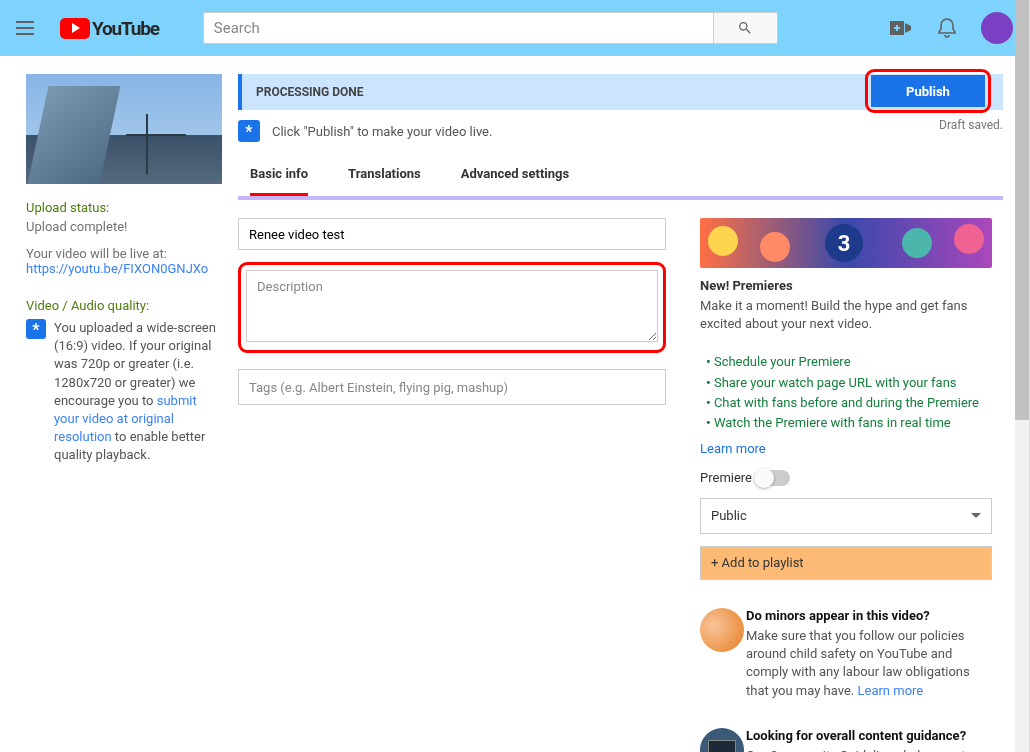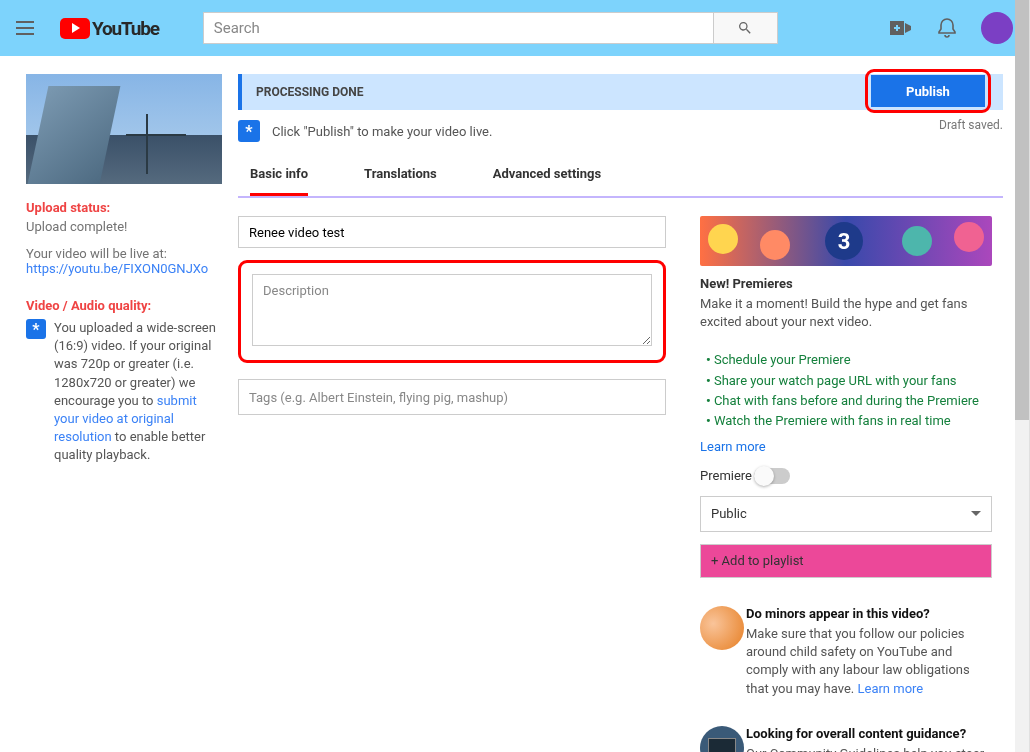--- a/index.html
+++ b/index.html
@@ -21,59 +21,59 @@
 .hdr-right{margin-left:auto;display:flex;align-items:center;gap:22px}
 .hdr-ico{width:24px;height:24px;display:flex;align-items:center;justify-content:center;color:#606060;cursor:pointer}
 .avatar{width:32px;height:32px;border-radius:50%;background:#7b3fc4;cursor:pointer}
 .content{display:flex;padding:18px 26px 0 26px;gap:16px}
 .sidebar{width:196px;flex-shrink:0}
 .thumb{width:196px;height:110px;background:linear-gradient(to bottom,#87b5e6 0%,#a0c5ea 55%,#3a5068 55%,#556a7e 100%);position:relative;overflow:hidden}
 .building{position:absolute;left:12px;top:12px;width:72px;height:98px;background:linear-gradient(135deg,#7a98b0,#4e6b82);transform:skewX(-12deg)}
 .crane{position:absolute;right:30px;top:40px;width:66px;height:70px}
 .crane::before{content:"";position:absolute;left:20px;top:0;width:2px;height:60px;background:#2b3a44}
 .crane::after{content:"";position:absolute;left:0;top:20px;width:60px;height:2px;background:#2b3a44}
-.side-h{font-size:13px;font-weight:bold;color:#ef4444;margin-top:16px}
+.side-h{font-size:13px;font-weight:normal;color:#4d7c0f;margin-top:16px}
 .side-t{font-size:13px;color:#737373;margin-top:4px}
 .side-link{color:#3b82f6;text-decoration:none}
 .side-row{display:flex;gap:8px;margin-top:6px}
 .asterisk{width:20px;height:20px;background:#1a73e8;color:#fff;font-size:16px;font-weight:bold;display:flex;align-items:center;justify-content:center;border-radius:3px;flex-shrink:0}
 .side-body{font-size:13px;color:#555;line-height:1.4}
 .main{flex:1}
 .status-bar{height:36px;background:#cce5ff;border-left:4px solid #1a73e8;display:flex;align-items:center;padding:0 14px;position:relative}
 .status-text{font-size:12px;font-weight:bold;color:#444}
 .publish-wrap{position:absolute;right:12px;top:-5px;border:3px solid #ff0000;border-radius:9px;padding:3px}
 .publish-btn{width:114px;height:32px;background:#1a73e8;color:#fff;border:0;font-size:13px;font-weight:bold;cursor:pointer}
 .tip-row{display:flex;align-items:center;gap:12px;margin-top:10px}
 .draft{font-size:12px;color:#777;margin-top:8px;text-align:right}
-.tabs{display:flex;gap:56px;border-bottom:2px solid #c4b5fd;margin-top:12px;padding-left:12px}
+.tabs{display:flex;gap:40px;border-bottom:4px solid #c4b5fd;margin-top:12px;padding-left:12px}
 .tab{font-size:13px;font-weight:bold;color:#333;padding:12px 0;cursor:pointer;border-bottom:3px solid transparent}
 .tab.active{border-bottom-color:#ff0000}
 .cols{display:flex;gap:34px;margin-top:18px}
 .left{flex:1;max-width:428px}
 .tinput{width:100%;height:32px;border:1px solid #ccc;padding:0 10px;font-size:13px}
-.desc-wrap{border:3px solid #ff0000;border-radius:9px;margin-top:12px;padding:11px}
+.desc-wrap{border:3px solid #ff0000;border-radius:9px;margin-top:12px;padding:5px}
 .desc{width:100%;height:72px;border:1px solid #ccc;padding:8px 10px;font-size:13px;resize:both;font-family:inherit}
 .desc::placeholder{color:#888}
 .tags{width:100%;height:36px;border:1px solid #ccc;padding:0 10px;font-size:13px;margin-top:16px}
 .tags::placeholder{color:#888}
 .right{width:292px;flex-shrink:0}
 .banner{width:292px;height:50px;background:linear-gradient(90deg,#ff7043,#3949ab,#ab47bc);border-radius:2px;position:relative;overflow:hidden}
 .banner-circ{position:absolute;left:125px;top:6px;width:38px;height:38px;border-radius:50%;background:#1e3a8a;color:#fff;display:flex;align-items:center;justify-content:center;font-size:22px;font-weight:bold}
 .blob{position:absolute;width:30px;height:30px;border-radius:50%}
 .r-h{font-size:13px;font-weight:bold;margin-top:10px}
 .r-t{font-size:13px;color:#555;line-height:1.4;margin-top:4px}
 .r-ul{margin-top:19px;font-size:13px;color:#15803d;line-height:1.55;padding-left:6px}
 .r-ul div::before{content:"• ";font-weight:bold}
 .lm{color:#1a73e8;font-size:13px;text-decoration:none;margin-top:8px;display:inline-block}
 .prem-row{display:flex;align-items:center;gap:2px;margin-top:14px}
 .toggle{width:36px;height:16px;border-radius:10px;background:#ccc;position:relative;cursor:pointer}
 .toggle::after{content:"";position:absolute;left:0;top:-2px;width:20px;height:20px;border-radius:50%;background:#fafafa;box-shadow:0 1px 3px rgba(0,0,0,.3)}
 .sel{width:100%;height:36px;border:1px solid #ccc;margin-top:12px;padding:0 10px;font-size:13px;display:flex;align-items:center;justify-content:space-between;cursor:pointer;background:#fff}
 .caret{width:0;height:0;border-left:5px solid transparent;border-right:5px solid transparent;border-top:5px solid #666}
-.pl{width:100%;height:34px;border:1px solid #ccc;margin-top:12px;padding:12px 10px;font-size:13px;display:flex;align-items:center;cursor:pointer;background:#ec4899}
+.pl{width:100%;height:34px;border:1px solid #ccc;margin-top:12px;padding:12px 10px;font-size:13px;display:flex;align-items:center;cursor:pointer;background:#fdba74}
 .card{display:flex;gap:2px;margin-top:28px}
 .cico{width:44px;height:44px;flex-shrink:0;border-radius:50%}
 .cico.kids{background:radial-gradient(circle at 30% 40%,#f9c49a,#e67e22)}
 .cico.board{background:#3a5a78;display:flex;align-items:center;justify-content:center}
 .cico.board::after{content:"";width:26px;height:18px;background:#1b2a36;border:1px solid #888}
 .card-b{flex:1}
 .card-h{font-size:13px;font-weight:bold;color:#111}
 .card-t{font-size:13px;color:#555;line-height:1.4;margin-top:4px}
 .search-icon{width:16px;height:16px}
 </style>

